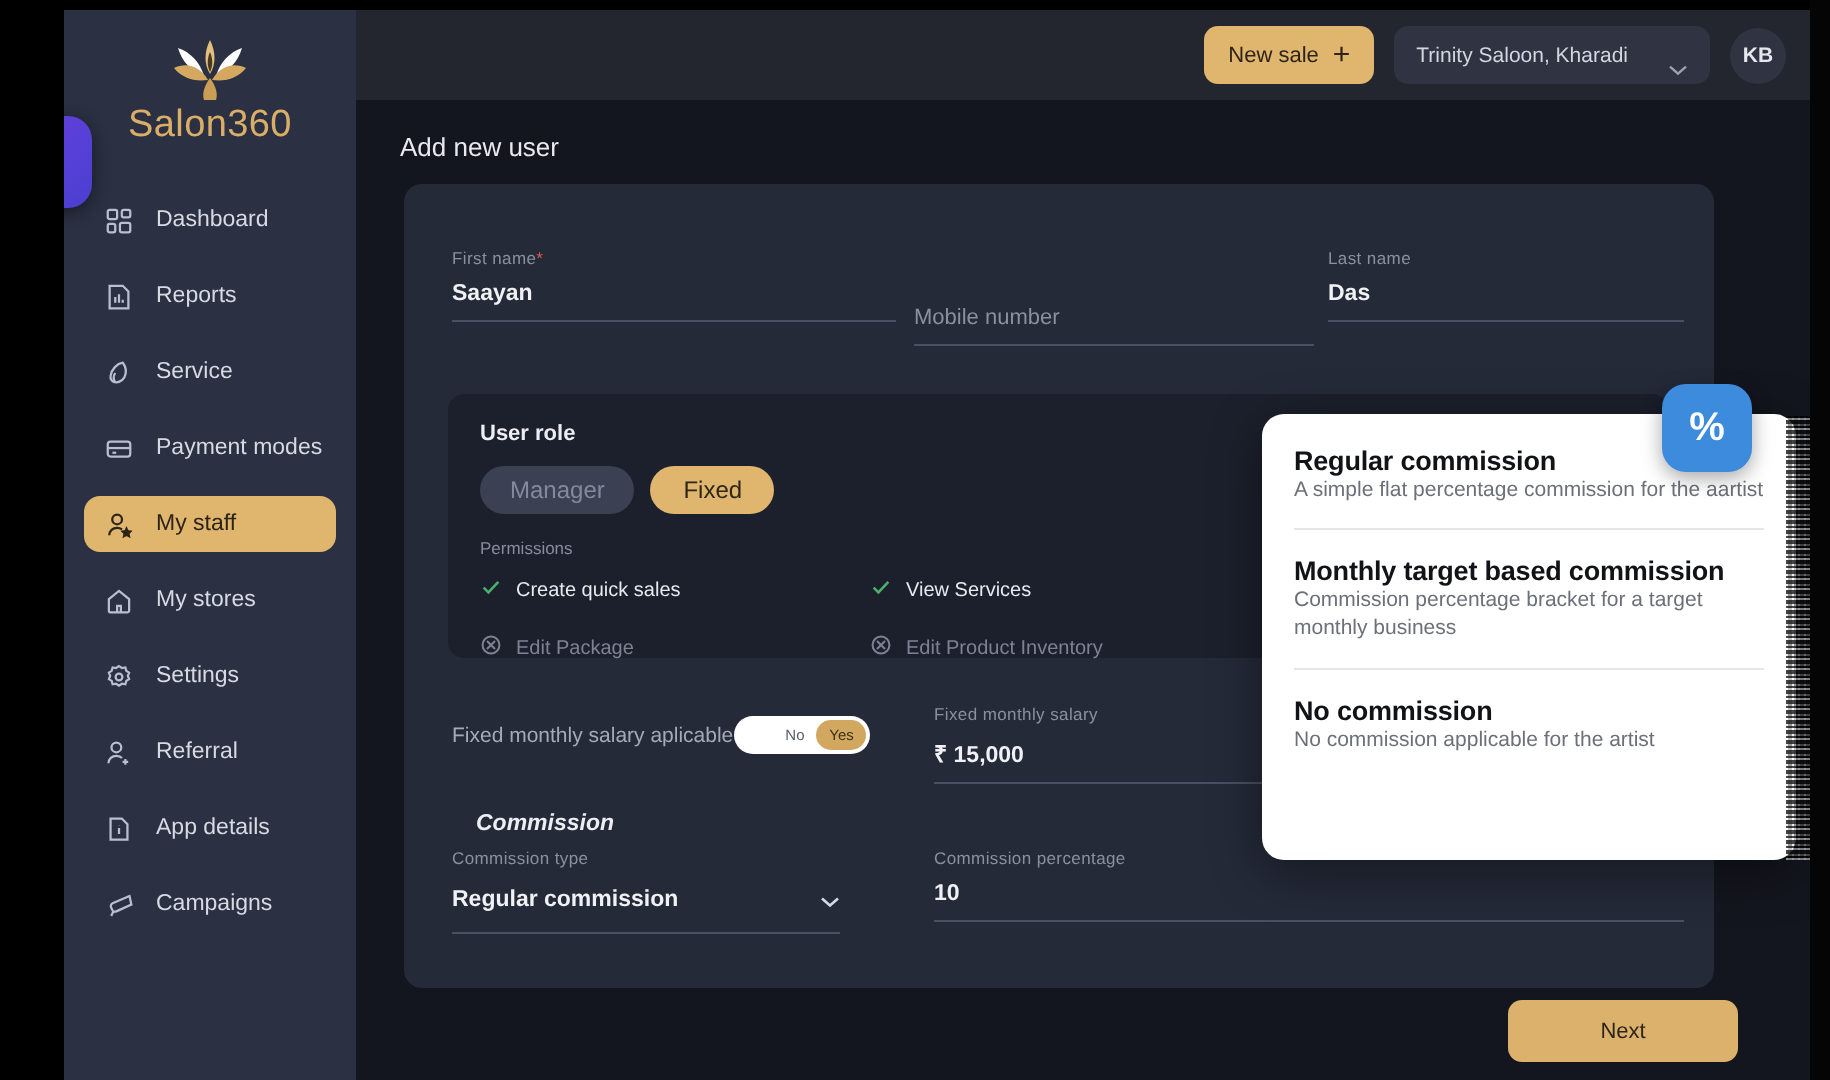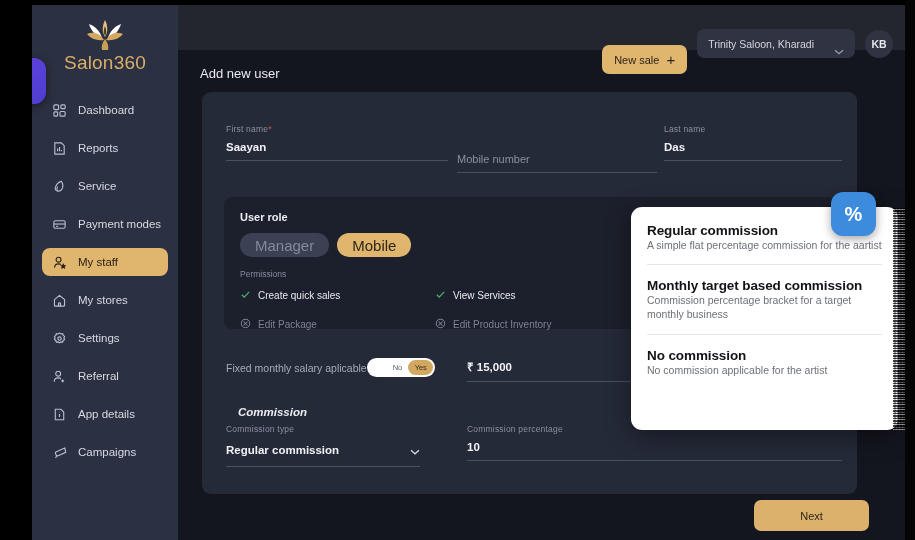--- a/index.html
+++ b/index.html
@@ -60,21 +60,21 @@
 
   
   .header {
     position:absolute; left:178px; top:5px; width:727px; height:45px;
     background:#23262f; z-index:25;
   }
   .hdr-right { position:absolute; right:12px; top:8px; display:flex; align-items:center; gap:10px; }
   .btn-newsale {
     background:#e0b56e; color:#2b2417; border-radius:7px;
     height:29px; padding:0 12px; display:flex; align-items:center; gap:7px;
-    font-size:11px; cursor:pointer; border:none;margin-top:32px;
+    font-size:11px; cursor:pointer; border:none;
   }
   .plus { font-size:15px; line-height:1; font-weight:400; }
   .store-select {
     background:#2f3342; border-radius:7px; height:29px; padding:0 11px;
     display:flex; align-items:center; gap:20px; cursor:pointer;
   }
   .store-select .nm { font-size:10.5px; color:#d3d6de; }
   .chev { width:10px; height:6px; }
   .kb-avatar {
     width:28px; height:28px; border-radius:50%; background:#2f3342;
@@ -115,21 +115,21 @@
   
   .role-box {
     position:absolute; left:22px; top:105px; width:610px; height:132px;
     background:#1c202c; border-radius:8px; padding:14px 16px;
   }
   .role-title { font-size:11px; color:#eceef3; font-weight:bold; }
   .pills { display:flex; gap:8px; margin-top:10px; }
   .pill {
     height:24px; min-width:62px; padding:0 15px; border-radius:13px;
     display:flex; align-items:center; justify-content:center;
-    font-size:15px; cursor:pointer;
+    font-size:12px; cursor:pointer;
   }
   .pill.inactive { background:#3b4053; color:#848a9c; }
   .pill.active { background:#e0b56e; color:#2e2718; }
   .perm-label { font-size:8.5px; color:#878d9e; margin-top:12px; }
   .perm-grid { margin-top:7px; }
   .perm-row { display:flex; margin-bottom:11px; }
   .perm { display:flex; align-items:center; gap:7px; width:195px; }
   .perm .t { font-size:10px; }
   .perm.ok .t { color:#e7e9ef; }
   .perm.no .t { color:#7d8394; }
@@ -348,21 +348,21 @@
         <span class="toggle">
           <span class="opt off">No</span>
           <span class="opt on">Yes</span>
         </span>
       </div>
 
       <div class="role-box">
         <div class="role-title">User role</div>
         <div class="pills">
           <span class="pill inactive">Manager</span>
-          <span class="pill active">Mobile</span>
+          <span class="pill active">Fixed</span>
         </div>
         <div class="perm-label">Permissions</div>
         <div class="perm-grid">
           <div class="perm-row">
             <span class="perm ok">
               <span>
                 <svg viewBox="0 0 12 12" width="11" height="11" fill="none" stroke="#4caf6a" stroke-width="1.4">
                     <path d="M2 6.3l2.6 2.6L10 3.2"></path>
                   </svg>
               </span>
@@ -402,20 +402,21 @@
 
       <div class="field" style="left:24px; top:266px; display:flex; align-items:center; ">
         <span style="font-size:10.5px; color:#a4aab8;">Fixed monthly salary aplicable</span>
         <span class="toggle">
           <span class="opt off">No</span>
           <span class="opt on">Yes</span>
         </span>
       </div>
 
       <div class="field" style="left:265px; top:260px; width:200px;">
+        <div class="fl">Fixed monthly salary</div>
         <div class="fv">₹ 15,000</div>
         <div class="fline"></div>
       </div>
 
       <div class="sec-title" style="position:absolute; left:36px; top:314px;font-style:italic;">Commission</div>
 
       <div class="field" style="left:24px; top:332px; width:194px;">
         <div class="fl">Commission type</div>
         <div style="display:flex; align-items:center; justify-content:space-between;">
           <span class="fv">Regular commission</span>

